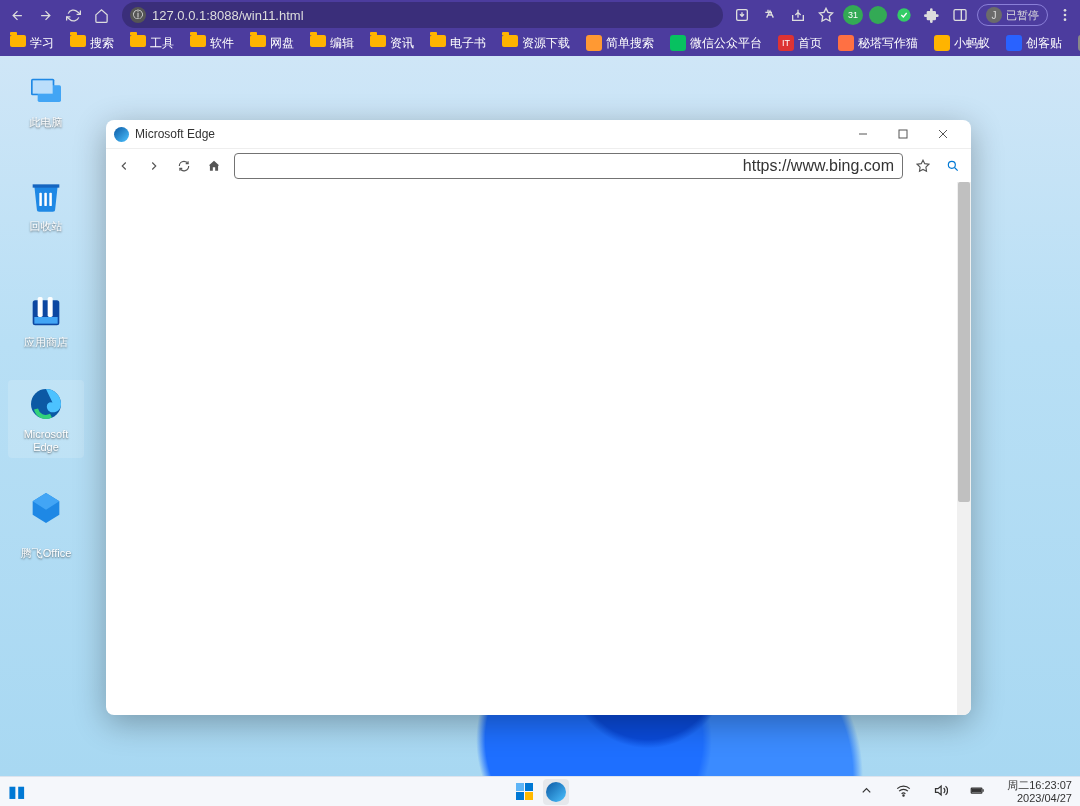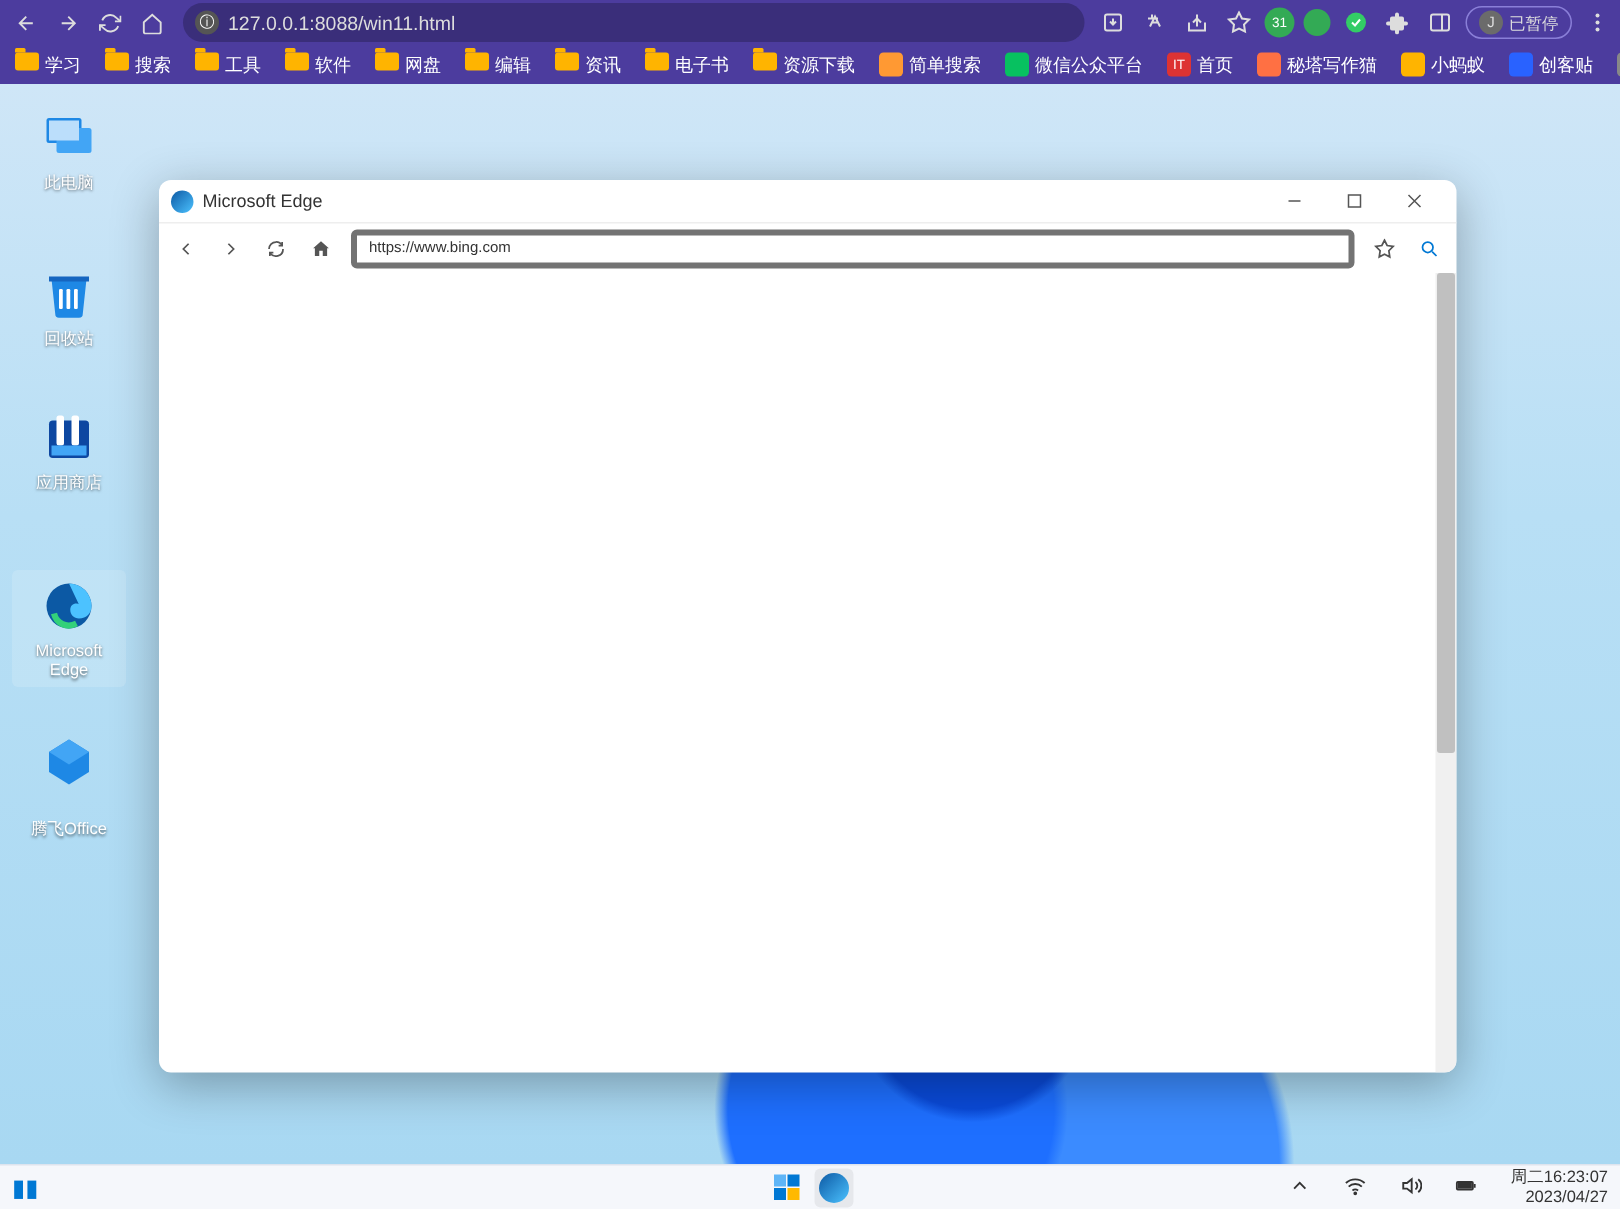--- a/index.html
+++ b/index.html
@@ -38,21 +38,21 @@
 
 
 .edge-win{position:absolute;left:106px;top:64px;width:865px;height:595px;background:#fff;border-radius:8px;box-shadow:0 8px 32px rgba(0,0,0,0.3);display:flex;flex-direction:column;overflow:hidden;}
 .edge-title{height:28px;display:flex;align-items:center;padding:0 8px;font-size:12px;color:#333;}
 .edge-title .eico{width:15px;height:15px;border-radius:50%;background:linear-gradient(135deg,#0c59a4,#4cc2ff);margin-right:6px;}
 .edge-title .winbtns{margin-left:auto;display:flex;gap:0;}
 .edge-title .winbtn{width:40px;height:28px;display:flex;align-items:center;justify-content:center;cursor:pointer;color:#555;}
 .edge-nav{height:34px;display:flex;align-items:center;padding:0 8px;gap:10px;border-top:1px solid #eee;}
 .edge-nav .nbtn{width:20px;height:20px;display:flex;align-items:center;justify-content:center;color:#555;cursor:pointer;}
 .edge-nav .nbtn svg{width:14px;height:14px;}
-.edge-addr{flex:1;height:26px;border:4px solid #737373;border-radius:4px;display:flex;align-items:center;padding:0 8px;font-size:10px;color:#333;}
+.edge-addr{flex:1;height:26px;border:1px solid #737373;border-radius:4px;display:flex;align-items:center;padding:0 8px;font-size:16px;color:#333;justify-content:flex-end;}
 .edge-content{flex:1;position:relative;overflow:hidden;}
 .edge-scroll{position:absolute;right:0;top:0;bottom:0;width:14px;background:#f0f0f0;}
 .edge-scroll .thumb{position:absolute;right:1px;top:0;width:12px;height:320px;background:#c0c0c0;border-radius:2px;}
 
 
 .bing{position:absolute;inset:0 14px 0 0;background:
   radial-gradient(ellipse 200px 150px at 60% 45%, rgba(255,255,255,0.3), transparent),
   linear-gradient(180deg,#1a3318 0%,#2d5020 15%,#3a6628 25%,#4a7830 35%,#3a5828 50%,#2a4020 65%,#1a2815 80%,#0f1a0d 100%);
   background-color:#2d5020;
   position:relative;overflow:hidden;}
@@ -243,21 +243,21 @@
           <svg width="40" height="40" viewBox="0 0 48 48">
             <path d="M10 12h28l-3 28a3 3 0 01-3 3H16a3 3 0 01-3-3z" fill="#1e88e5"></path>
             <path d="M8 10h32v4H8z" fill="#1565c0"></path>
             <rect x="16" y="20" width="3" height="16" fill="#fff" rx="1"></rect>
             <rect x="22" y="20" width="3" height="16" fill="#fff" rx="1"></rect>
             <rect x="28" y="20" width="3" height="16" fill="#fff" rx="1"></rect>
           </svg>
         </div>
         <div class="lbl">回收站</div>
       </div>
-      <div class="dicon" style="left: 8px; top: 212px;">
+      <div class="dicon" style="left: 8px; top: 232px;">
         <div class="img">
           <svg width="40" height="40" viewBox="0 0 48 48">
             <rect x="8" y="10" width="32" height="30" rx="3" fill="#0d47a1"></rect>
             <rect x="14" y="6" width="6" height="24" rx="2" fill="#fff"></rect>
             <rect x="26" y="6" width="6" height="24" rx="2" fill="#fff"></rect>
             <rect x="10" y="30" width="28" height="8" fill="#42a5f5"></rect>
           </svg>
         </div>
         <div class="lbl">应用商店</div>
       </div>

